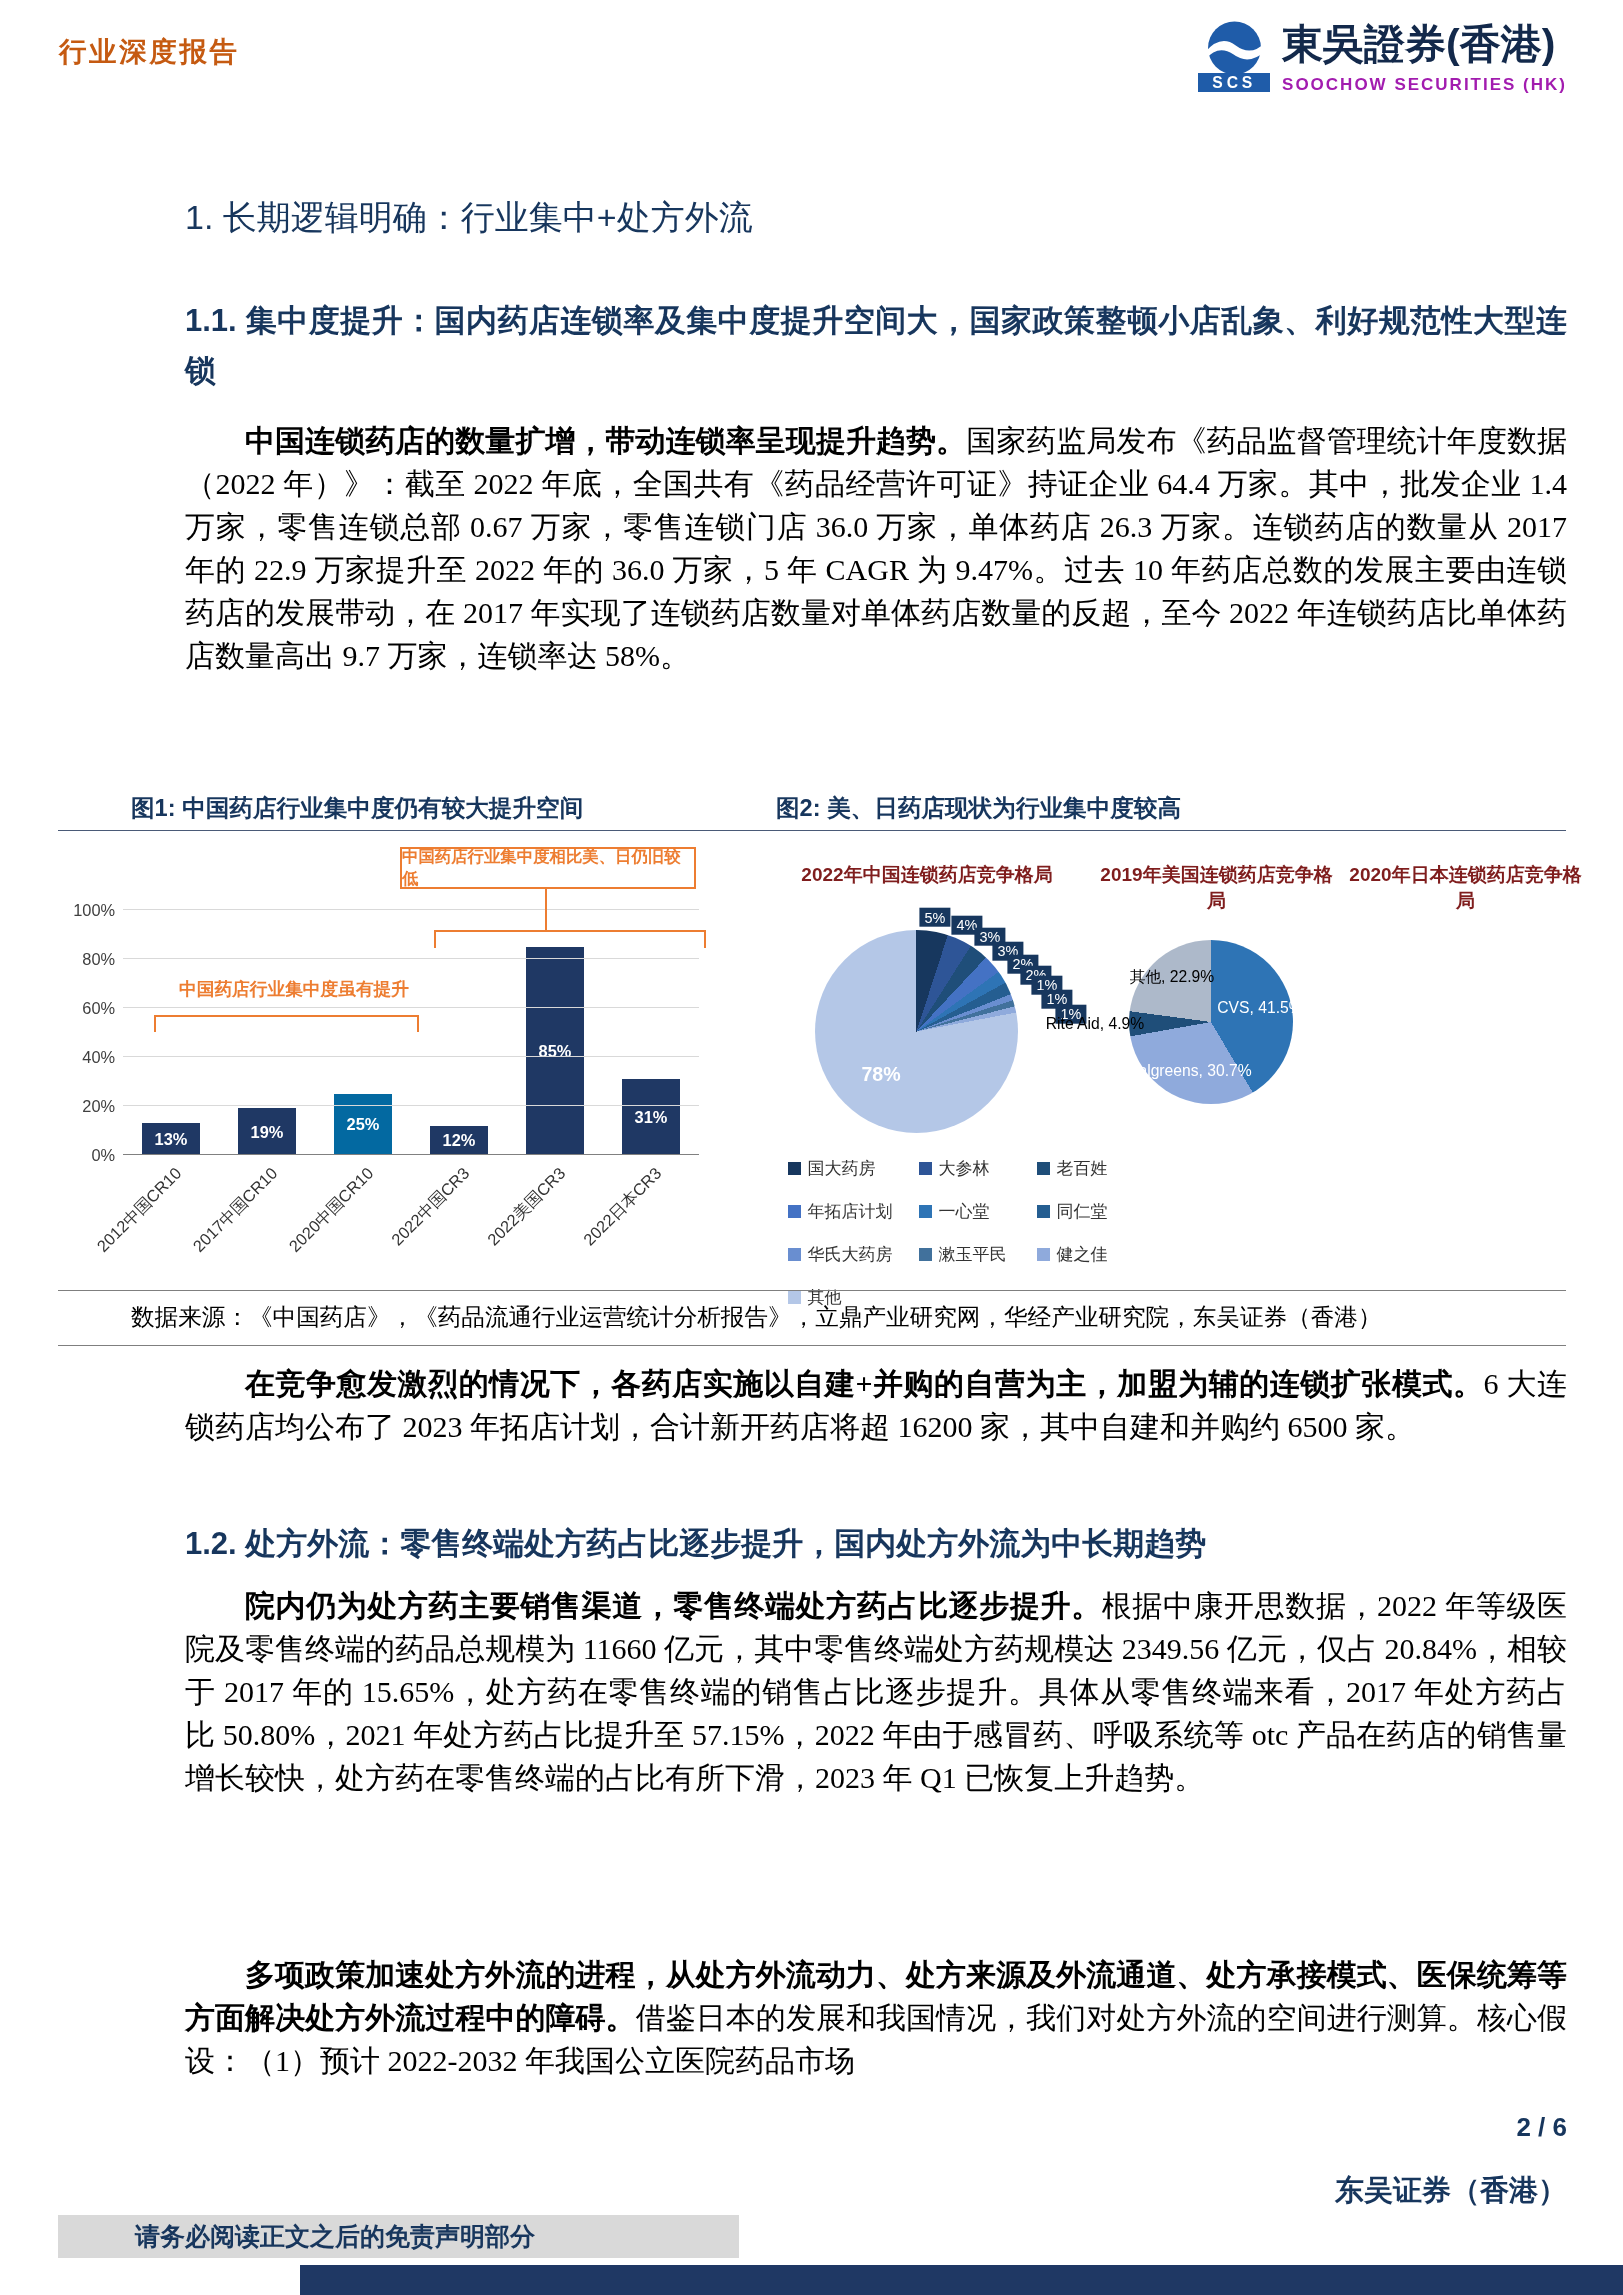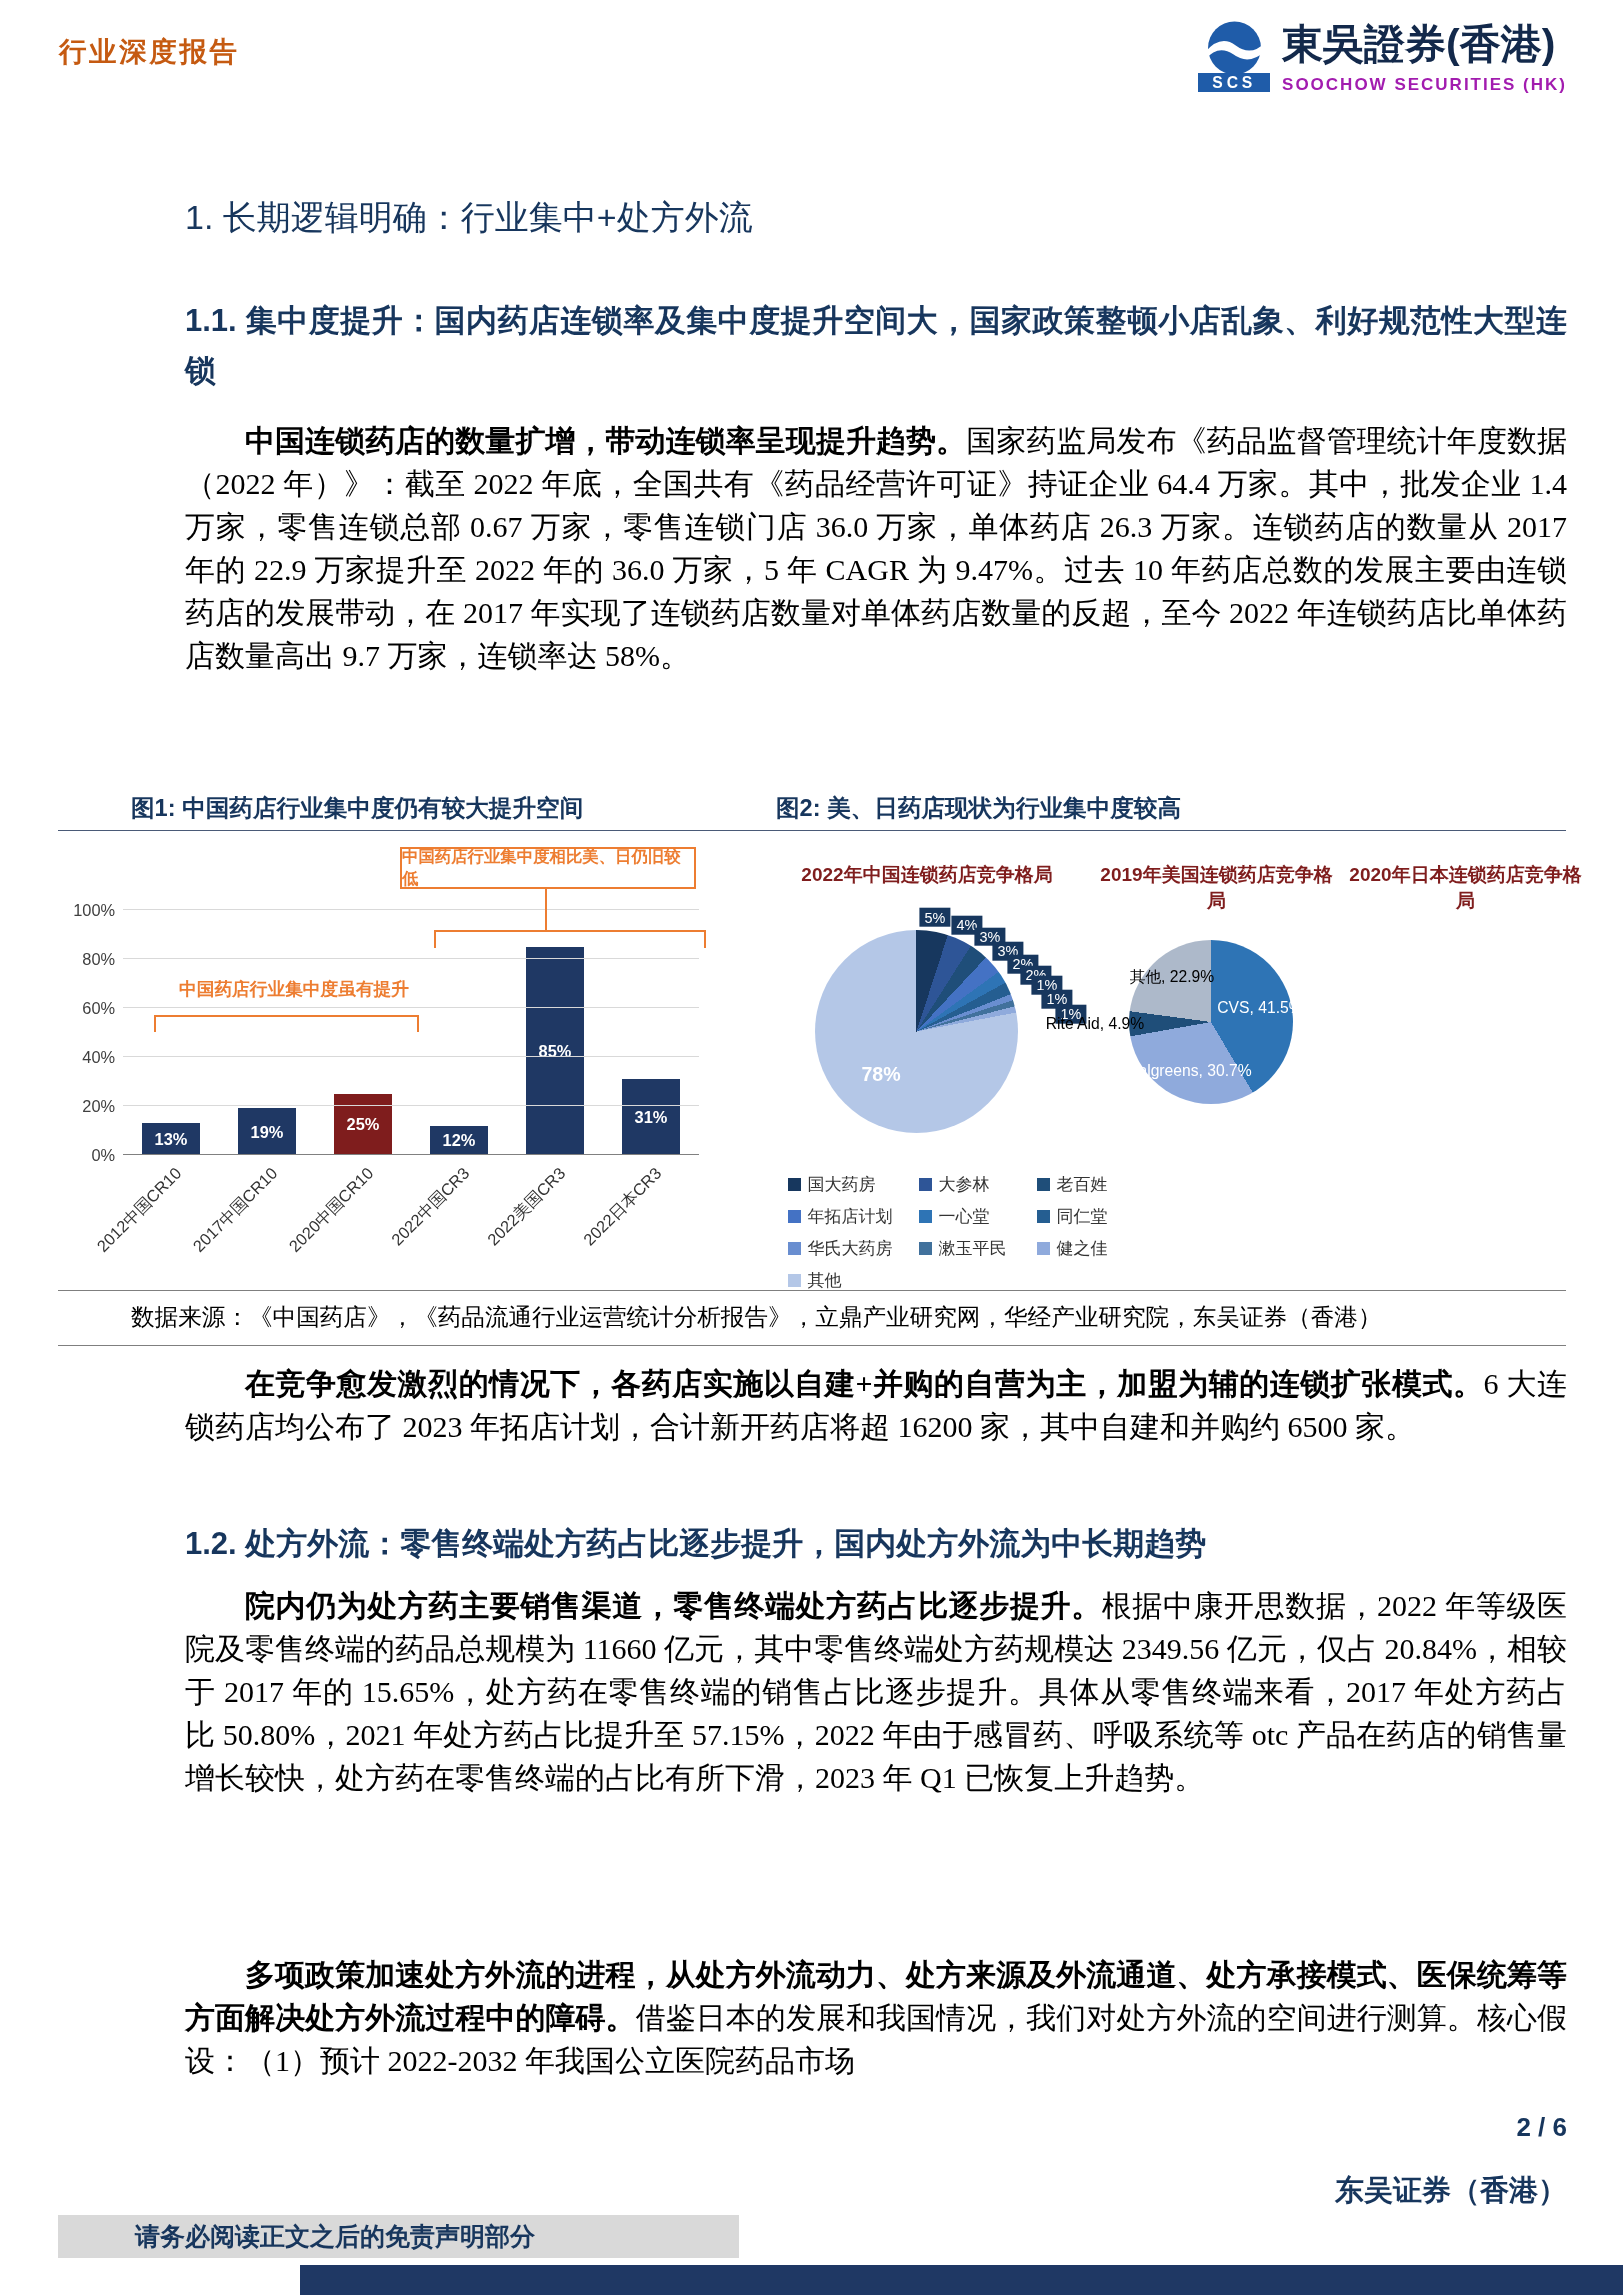--- a/index.html
+++ b/index.html
@@ -79,22 +79,22 @@
   #pie1 { left:757px; top:141px; width:203px; height:203px; }
   #pie2 { left:1071px; top:151px; width:164px; height:164px; }
   #pie3 { left:1323px; top:151px; width:157px; height:157px; }
   .pie { width:100%; height:100%; border-radius:50%; }
   .pie-label { position:absolute; transform:translate(-50%,-50%); font-size:15.7px; color:#000;
     white-space:nowrap; font-family:"Liberation Sans", sans-serif; }
   .pie-label.white { color:#fff; }
   .pie-label.big { font-size:19.6px; font-weight:bold; }
   .pie-label.boxed { background:#17375E; color:#fff; padding:1.3px 5.2px; font-size:14.4px; }
   
-  #pie-legend { position:absolute; left:730px; top:384px; width:380px; display:grid;
-    grid-template-columns:131px 118px 118px; row-gap:9px; font-size:17px; color:#333;
+  #pie-legend { position:absolute; left:730px; top:368px; width:380px; display:grid;
+    grid-template-columns:131px 118px 118px; row-gap:20px; font-size:17px; color:#333;
     font-family:"Liberation Sans", sans-serif; }
   .legend-item { display:flex; align-items:center; gap:6.5px; }
   .legend-marker { width:13px; height:13px; flex:0 0 13px; display:inline-block; }
   
   .hr { position:absolute; left:58px; width:1508px; height:0.7px; background:#7F7F7F; }
   .hr-top { top:1290px; }
   .hr-bottom { top:1345px; }
   .source-note { position:absolute; left:131px; top:1301px; width:1433px; font-size:23.6px; color:#000; }
   
   .page-num { position:absolute; right:56px; top:2112px; font-size:26px; font-weight:bold;
@@ -142,21 +142,21 @@
             <div class="bar" style="height: 13%; background: rgb(31, 56, 100);">
               <div class="bar-value">13%</div>
             </div>
           </div>
           <div class="bar-slot">
             <div class="bar" style="height: 19%; background: rgb(31, 56, 100);">
               <div class="bar-value">19%</div>
             </div>
           </div>
           <div class="bar-slot">
-            <div class="bar" style="height: 25%; background: #7f1d1d;">
+            <div class="bar" style="height: 25%; background: #0369a1;">
               <div class="bar-value">25%</div>
             </div>
           </div>
           <div class="bar-slot">
             <div class="bar" style="height: 12%; background: rgb(31, 56, 100);">
               <div class="bar-value">12%</div>
             </div>
           </div>
           <div class="bar-slot">
             <div class="bar" style="height: 85%; background: rgb(31, 56, 100);">

